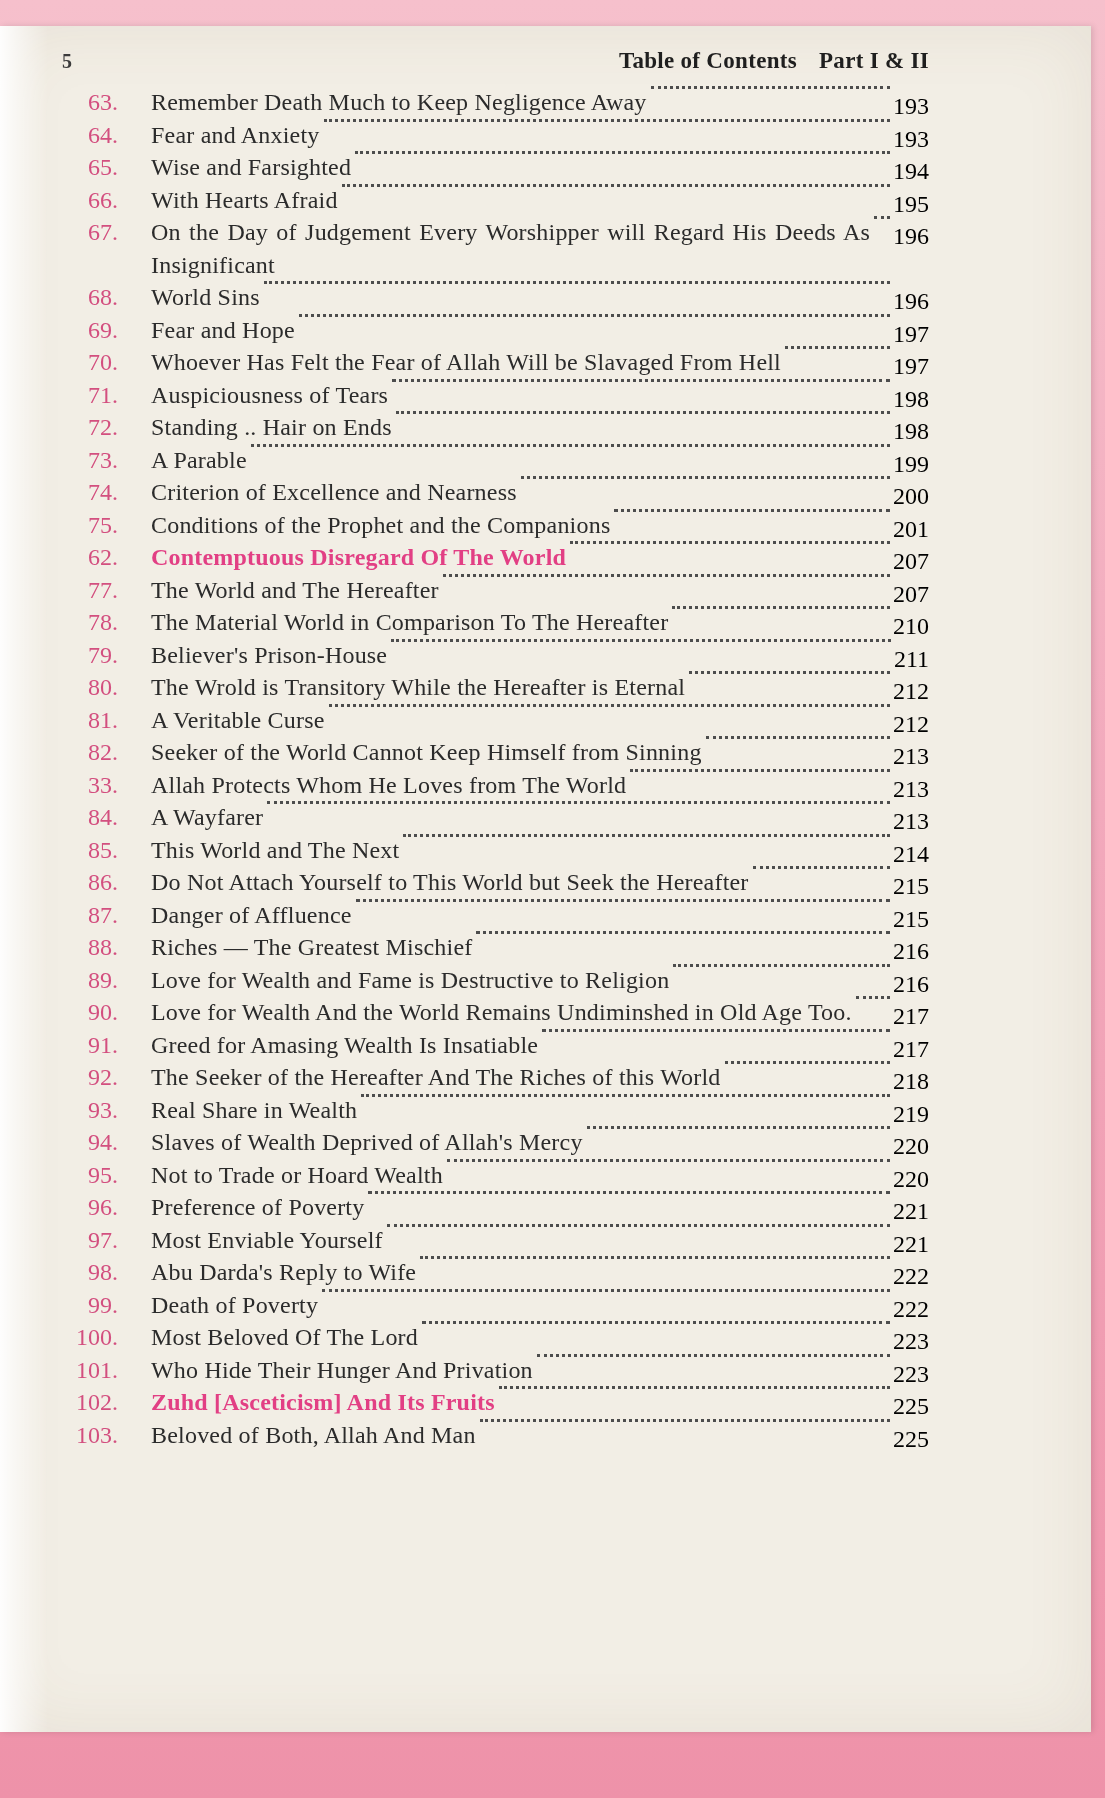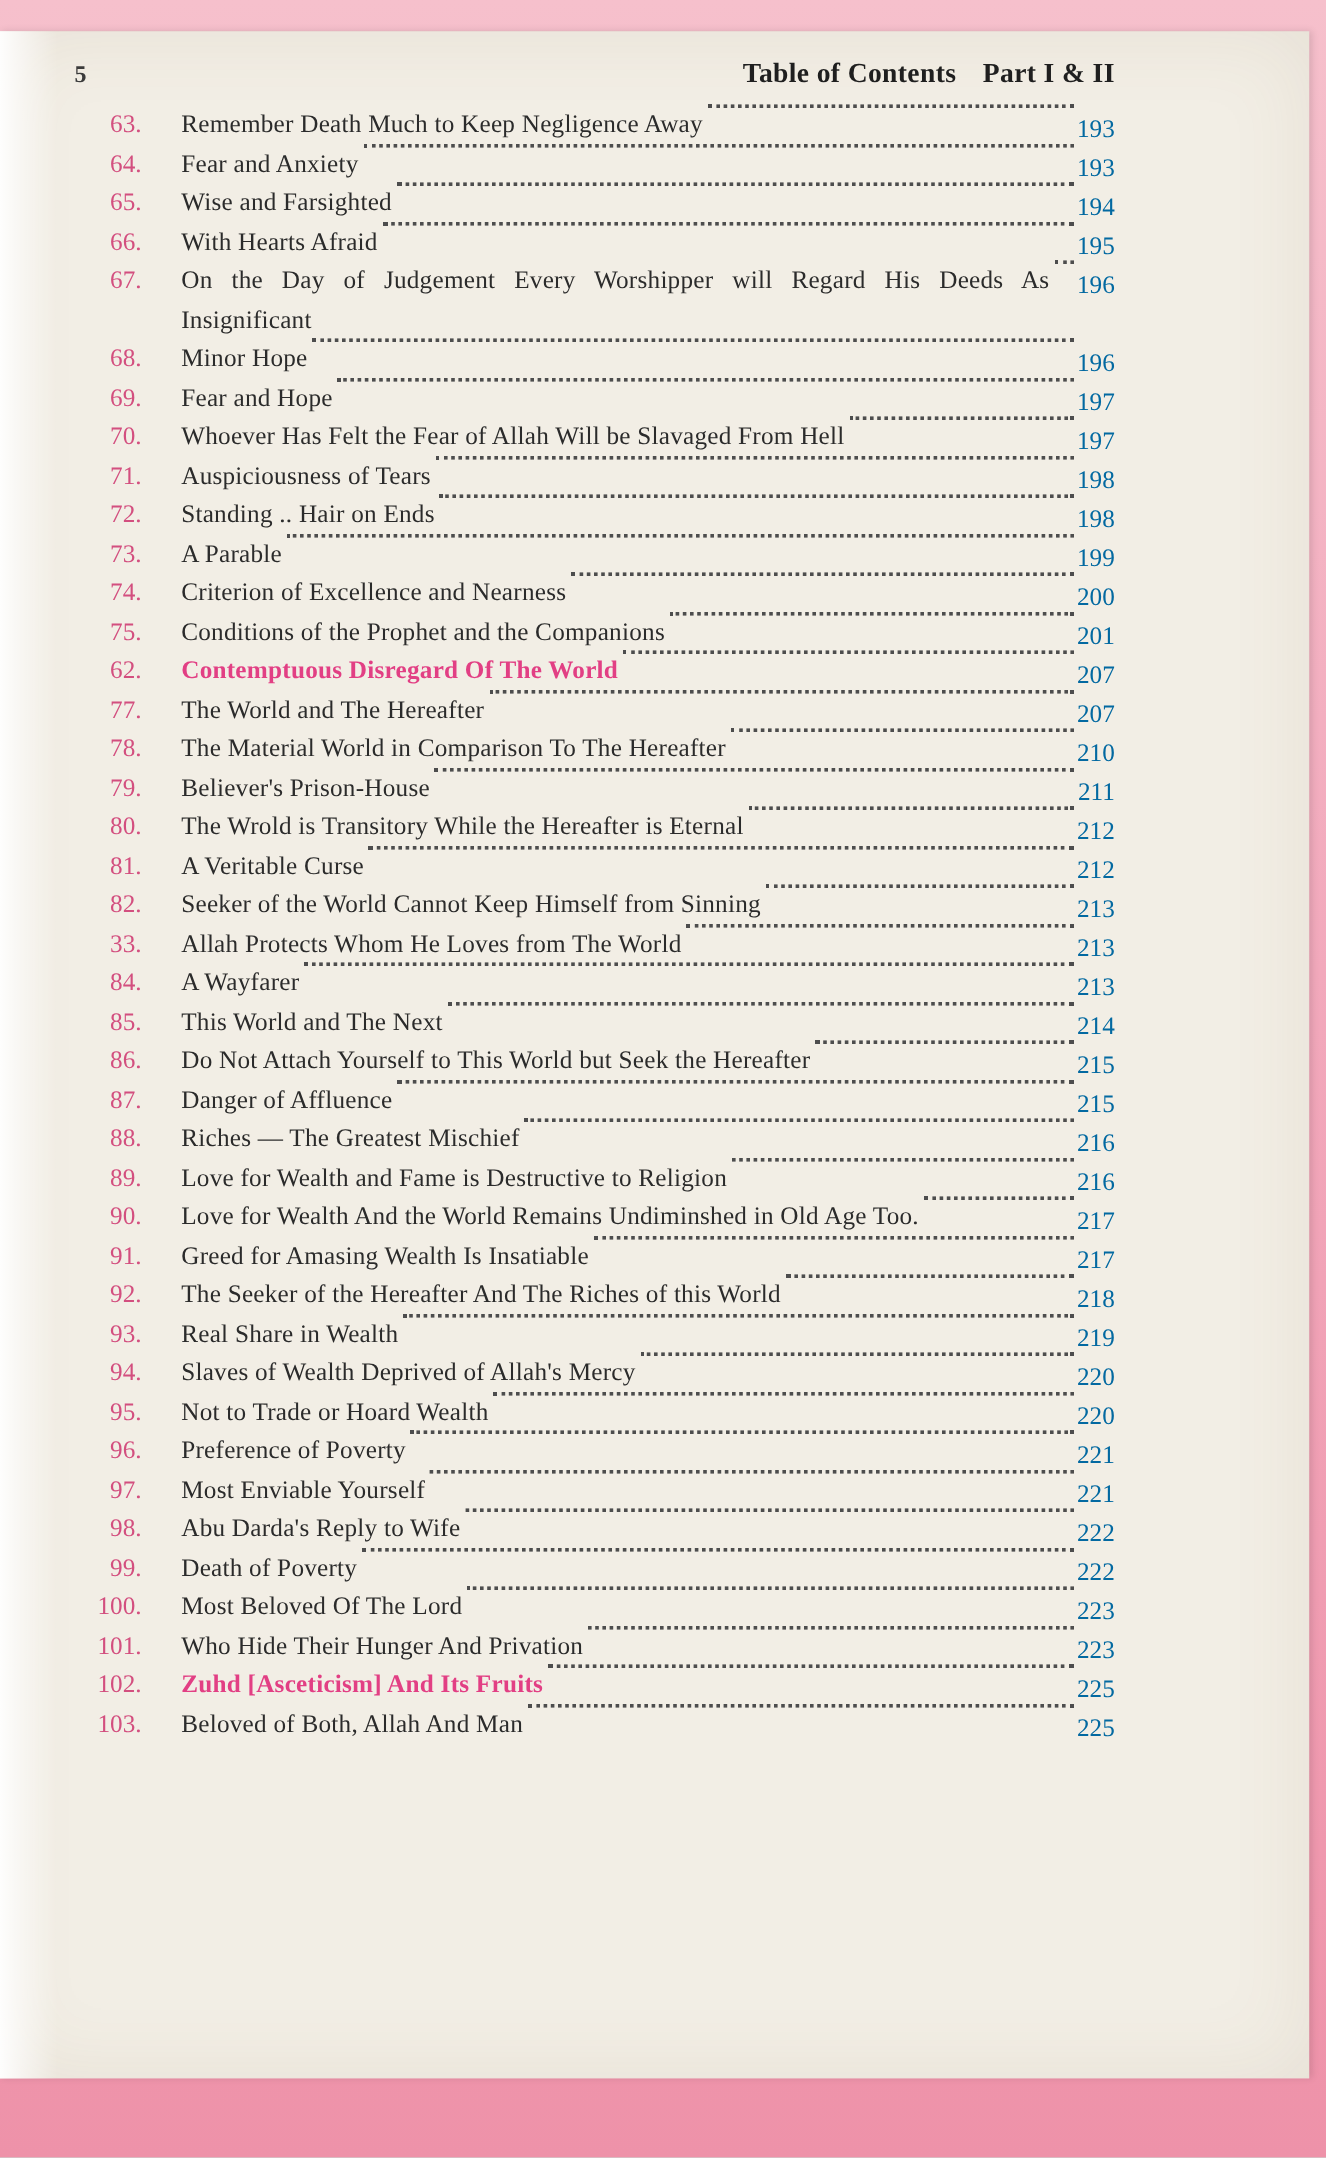--- a/index.html
+++ b/index.html
@@ -20,27 +20,27 @@
     pointer-events:none;
   }
   .header{
     display:flex;justify-content:space-between;align-items:baseline;
     line-height:34px;margin-bottom:8px;
   }
   .pgnum{font-size:20px;font-weight:bold;color:#3b3b3b;}
   .htitle{font-size:23px;font-weight:bold;color:#1f1f1f;letter-spacing:.3px;}
   .part{margin-left:16px;}
   .entries{position:relative;}
-  .entry{display:flex;line-height:32.5px;font-size:21px;color:var(--ink,#2b2b2b);}
+  .entry{display:flex;line-height:32.5px;font-size:24px;color:var(--ink,#2b2b2b);}
   .num{width:56px;text-align:right;color:var(--accent-pink,#d34f7f);flex:0 0 auto;}
   .body{flex:1;display:flex;align-items:flex-start;margin-left:33px;min-width:0;}
   .title{text-align:justify;letter-spacing:.2px;}
   .entry.highlight .title{color:var(--highlight-pink,#e23f84);font-weight:bold;}
   .leader{flex:1 1 16px;min-width:16px;border-bottom:3px dotted #4d4d4d;margin:0 3px 9px 4px;}
-  .pg{flex:0 0 auto;position:relative;top:4px;color:#0369a1;}
+  .pg{flex:0 0 auto;position:relative;top:4px;color:#000000;}
 </style>
 </head>
 <body>
 
 <div class="scan">
   <div class="page">
     <div class="header">
       <span class="pgnum">5</span>
       <span class="htitle">
         <span>Table of Contents</span>
@@ -84,21 +84,21 @@
           <span class="num">67.</span>
           <span class="body">
             <span class="title">On the Day of Judgement Every Worshipper will Regard His Deeds As Insignificant</span>
             <span class="leader"></span>
             <span class="pg">196</span>
           </span>
         </div>
         <div class="entry">
           <span class="num">68.</span>
           <span class="body">
-            <span class="title">Minor Hope</span>
+            <span class="title">World Sins</span>
             <span class="leader"></span>
             <span class="pg">196</span>
           </span>
         </div>
         <div class="entry">
           <span class="num">69.</span>
           <span class="body">
             <span class="title">Fear and Hope</span>
             <span class="leader"></span>
             <span class="pg">197</span>

